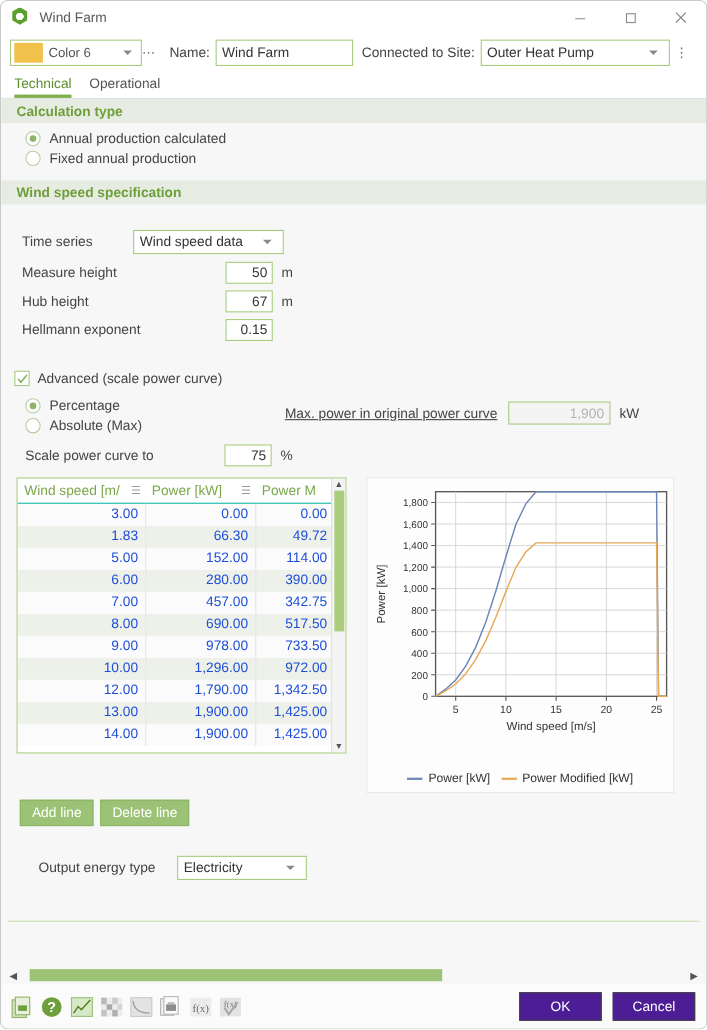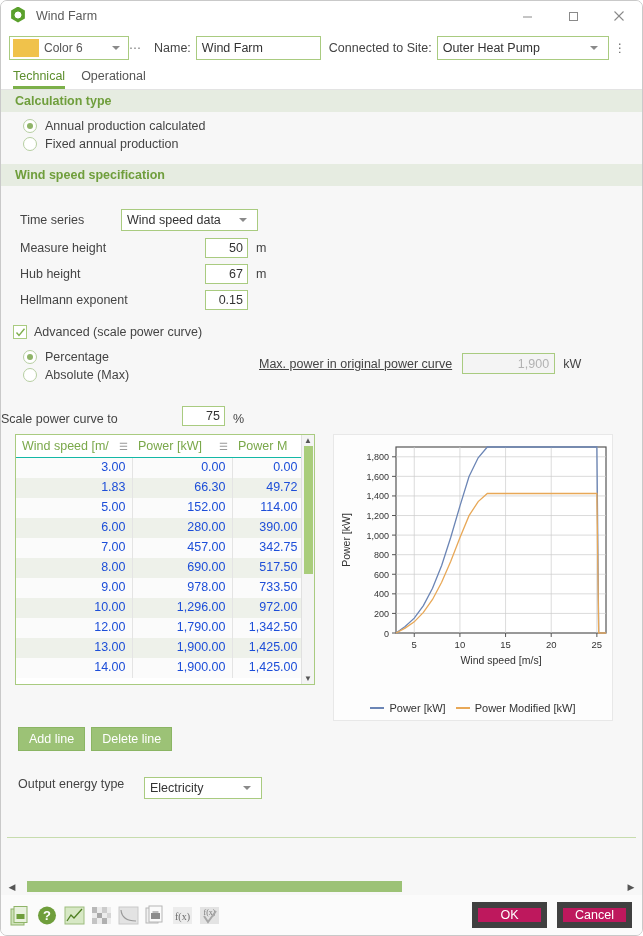--- a/index.html
+++ b/index.html
@@ -120,36 +120,36 @@
     text-align: right; padding-right: 4px; font-size: 12.5px; color: #333;
     display: flex; align-items: center; justify-content: flex-end;
   }
   .unit { font-size: 12.5px; color: #444; margin-left: 8px; }
 
   .ts-row { display: flex; align-items: center; height: 28px; padding-left: 19px; }
   .ts-row .lbl { font-size: 12.5px; color: #444; width: 101px; }
   #timeseries-combo { width: 137px; height: 22px; justify-content: space-between; }
   #timeseries-combo .val { }
 
-  .check-row { display: flex; align-items: center; padding: 5px 0 5px 12px; }
+  .check-row { display: flex; align-items: center; padding: 5px 0 5px 12px; margin-top: 12px; }
   .checkbox {
     width: 14px; height: 14px; border: 1px solid #a9cb80; background: #fff;
     margin-right: 7px; position: relative; flex: none;
   }
   .checkbox svg { position: absolute; left: 1px; top: 1px; }
 
   .adv-block { position: relative; padding-top: 4px; }
   .maxpow-row { position: absolute; left: 258px; top: 9px; display: flex; align-items: center; }
   .maxpow-label { font-size: 12.5px; color: #444; margin-right: 10px; text-decoration: underline; }
   .disabled-input {
     width: 93px; height: 21px; border: 1px solid #a9cb80; background: #f4f4f4;
     display: flex; align-items: center; justify-content: flex-end;
     padding-right: 5px; font-size: 12.5px; color: #b2b2b2;
   }
-  .scale-row { display: flex; align-items: flex-end; height: 24px; margin-top: 18px; }
+  .scale-row { display: flex; align-items: center; height: 24px; padding-left: 22px; margin-top: 6px; }
   .scale-row .lbl { font-size: 12.5px; color: #444; width: 181px; }
 
   
   .data-area { display: flex; padding: 8px 0 0 14px; }
   .table-wrap {
     width: 300px; height: 251px;
     border: 1px solid #a9cb80; background: #fff;
     display: flex; overflow: hidden; position: relative;
   }
   .table-inner { flex: 1; overflow: hidden; }
@@ -191,21 +191,21 @@
   .legend .item { display: flex; align-items: center; gap: 5px; }
   .legend .dash { width: 14px; height: 2px; display: inline-block; }
 
   .tablebtns { display: flex; gap: 6px; padding: 6px 0 0 17px; }
   .gbtn {
     background: #9cc276; color: #ffffff; border: 1px solid #8bb564;
     font-size: 12.5px; padding: 4px 10px; height: 24px;
     display: flex; align-items: center; justify-content: center;
   }
 
-  .out-row { display: flex; padding: 0 0 0 17px; margin-top: 26px; height: 24px; }
+  .out-row { display: flex; align-items: center; padding: 0 0 0 17px; margin-top: 26px; height: 24px; margin-left: 17px; }
   .out-row .lbl { font-size: 12.5px; color: #444; width: 126px; }
   #output-combo { width: 118px; height: 22px; justify-content: space-between; }
 
   .bigspacer { height: 36px; }
   .bottom-line { border-top: 1px solid #c7dcae; margin: 0 6px; }
 
   
   .hscroll {
     height: 17px; min-height: 17px; background: #f7f7f7;
     display: flex; align-items: center; padding: 0 4px;
@@ -217,22 +217,22 @@
   
   .footer {
     height: 40px; min-height: 40px; background: #fbfbfb;
     display: flex; align-items: center; padding: 0 8px;
     position: relative;
   }
   .toolbar { display: flex; align-items: center; gap: 4px; }
   .ticon { width: 23px; height: 23px; position: relative; }
   .footer-btns { position: absolute; right: 10px; display: flex; gap: 10px; }
   .fbtn {
-    width: 75px; height: 26px; background: #be185d; color: #fff;
-    border: 6px solid #404040; font-size: 12.5px;
+    width: 75px; height: 26px; background: #4c1d95; color: #fff;
+    border: 1px solid #404040; font-size: 12.5px;
     display: flex; align-items: center; justify-content: center;
   }
 </style>
 </head>
 <body>
 
 <div class="window">
 
   <div class="titlebar">
     <div class="app-icon">

